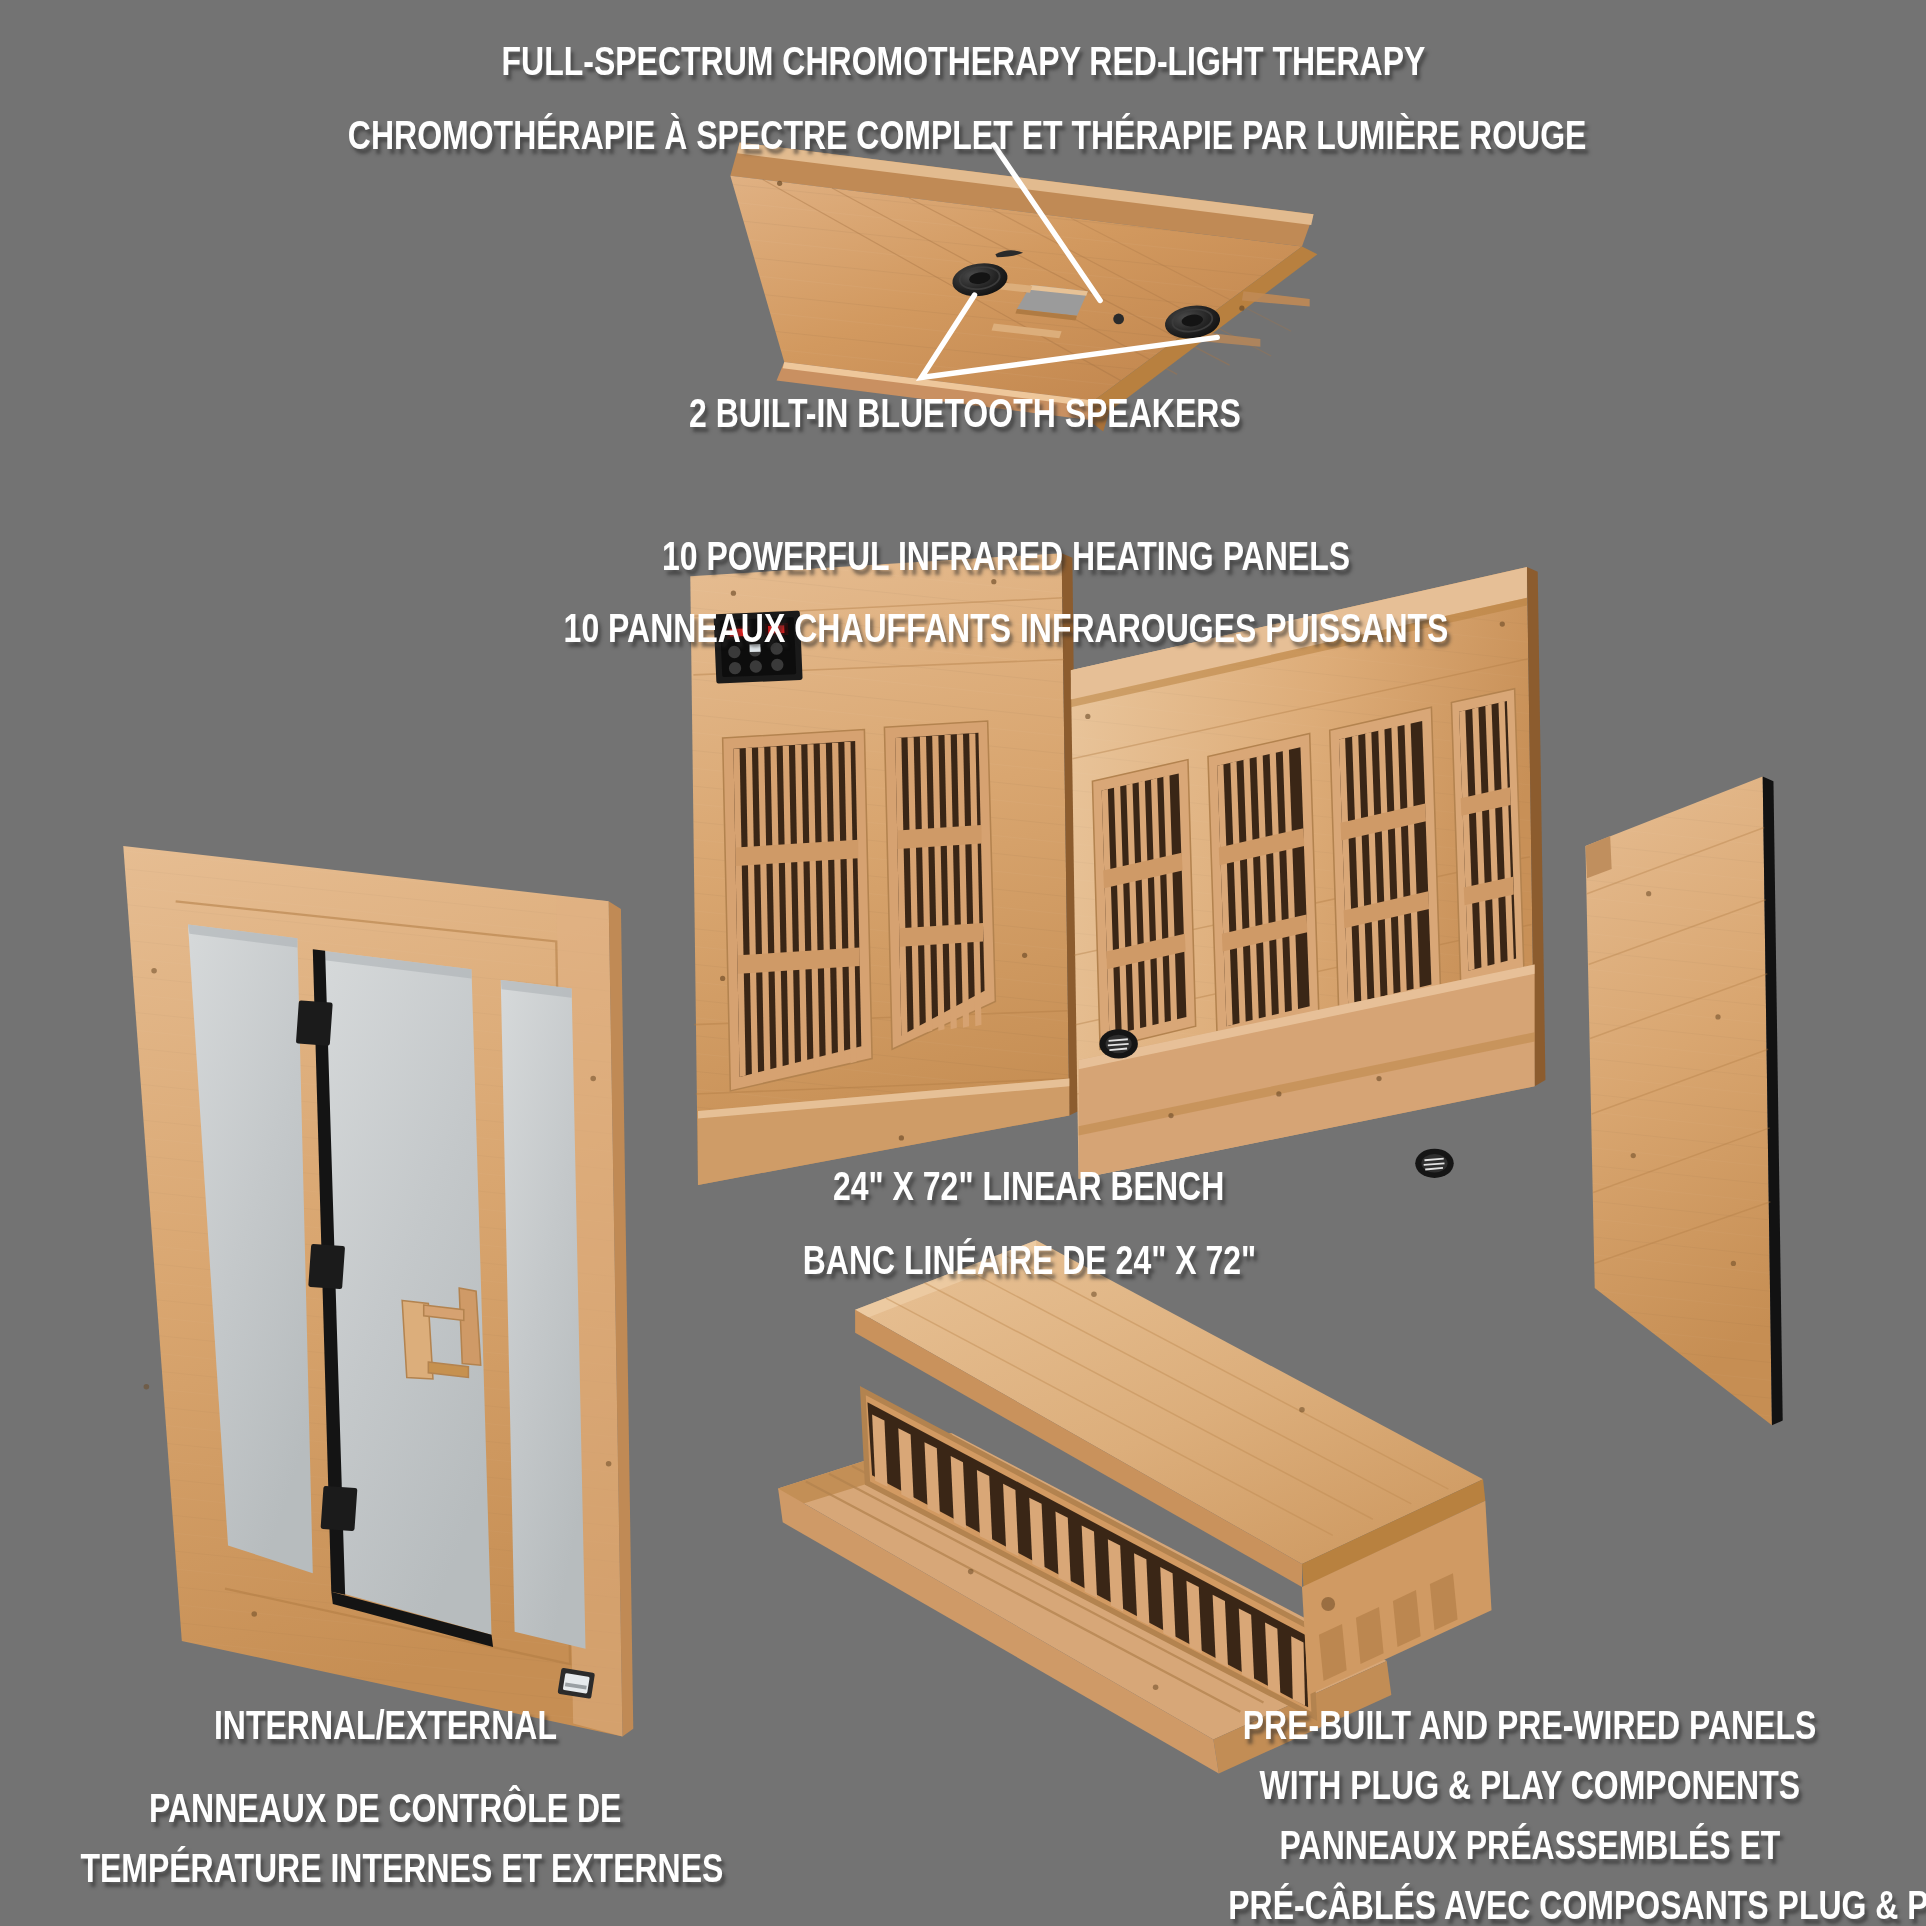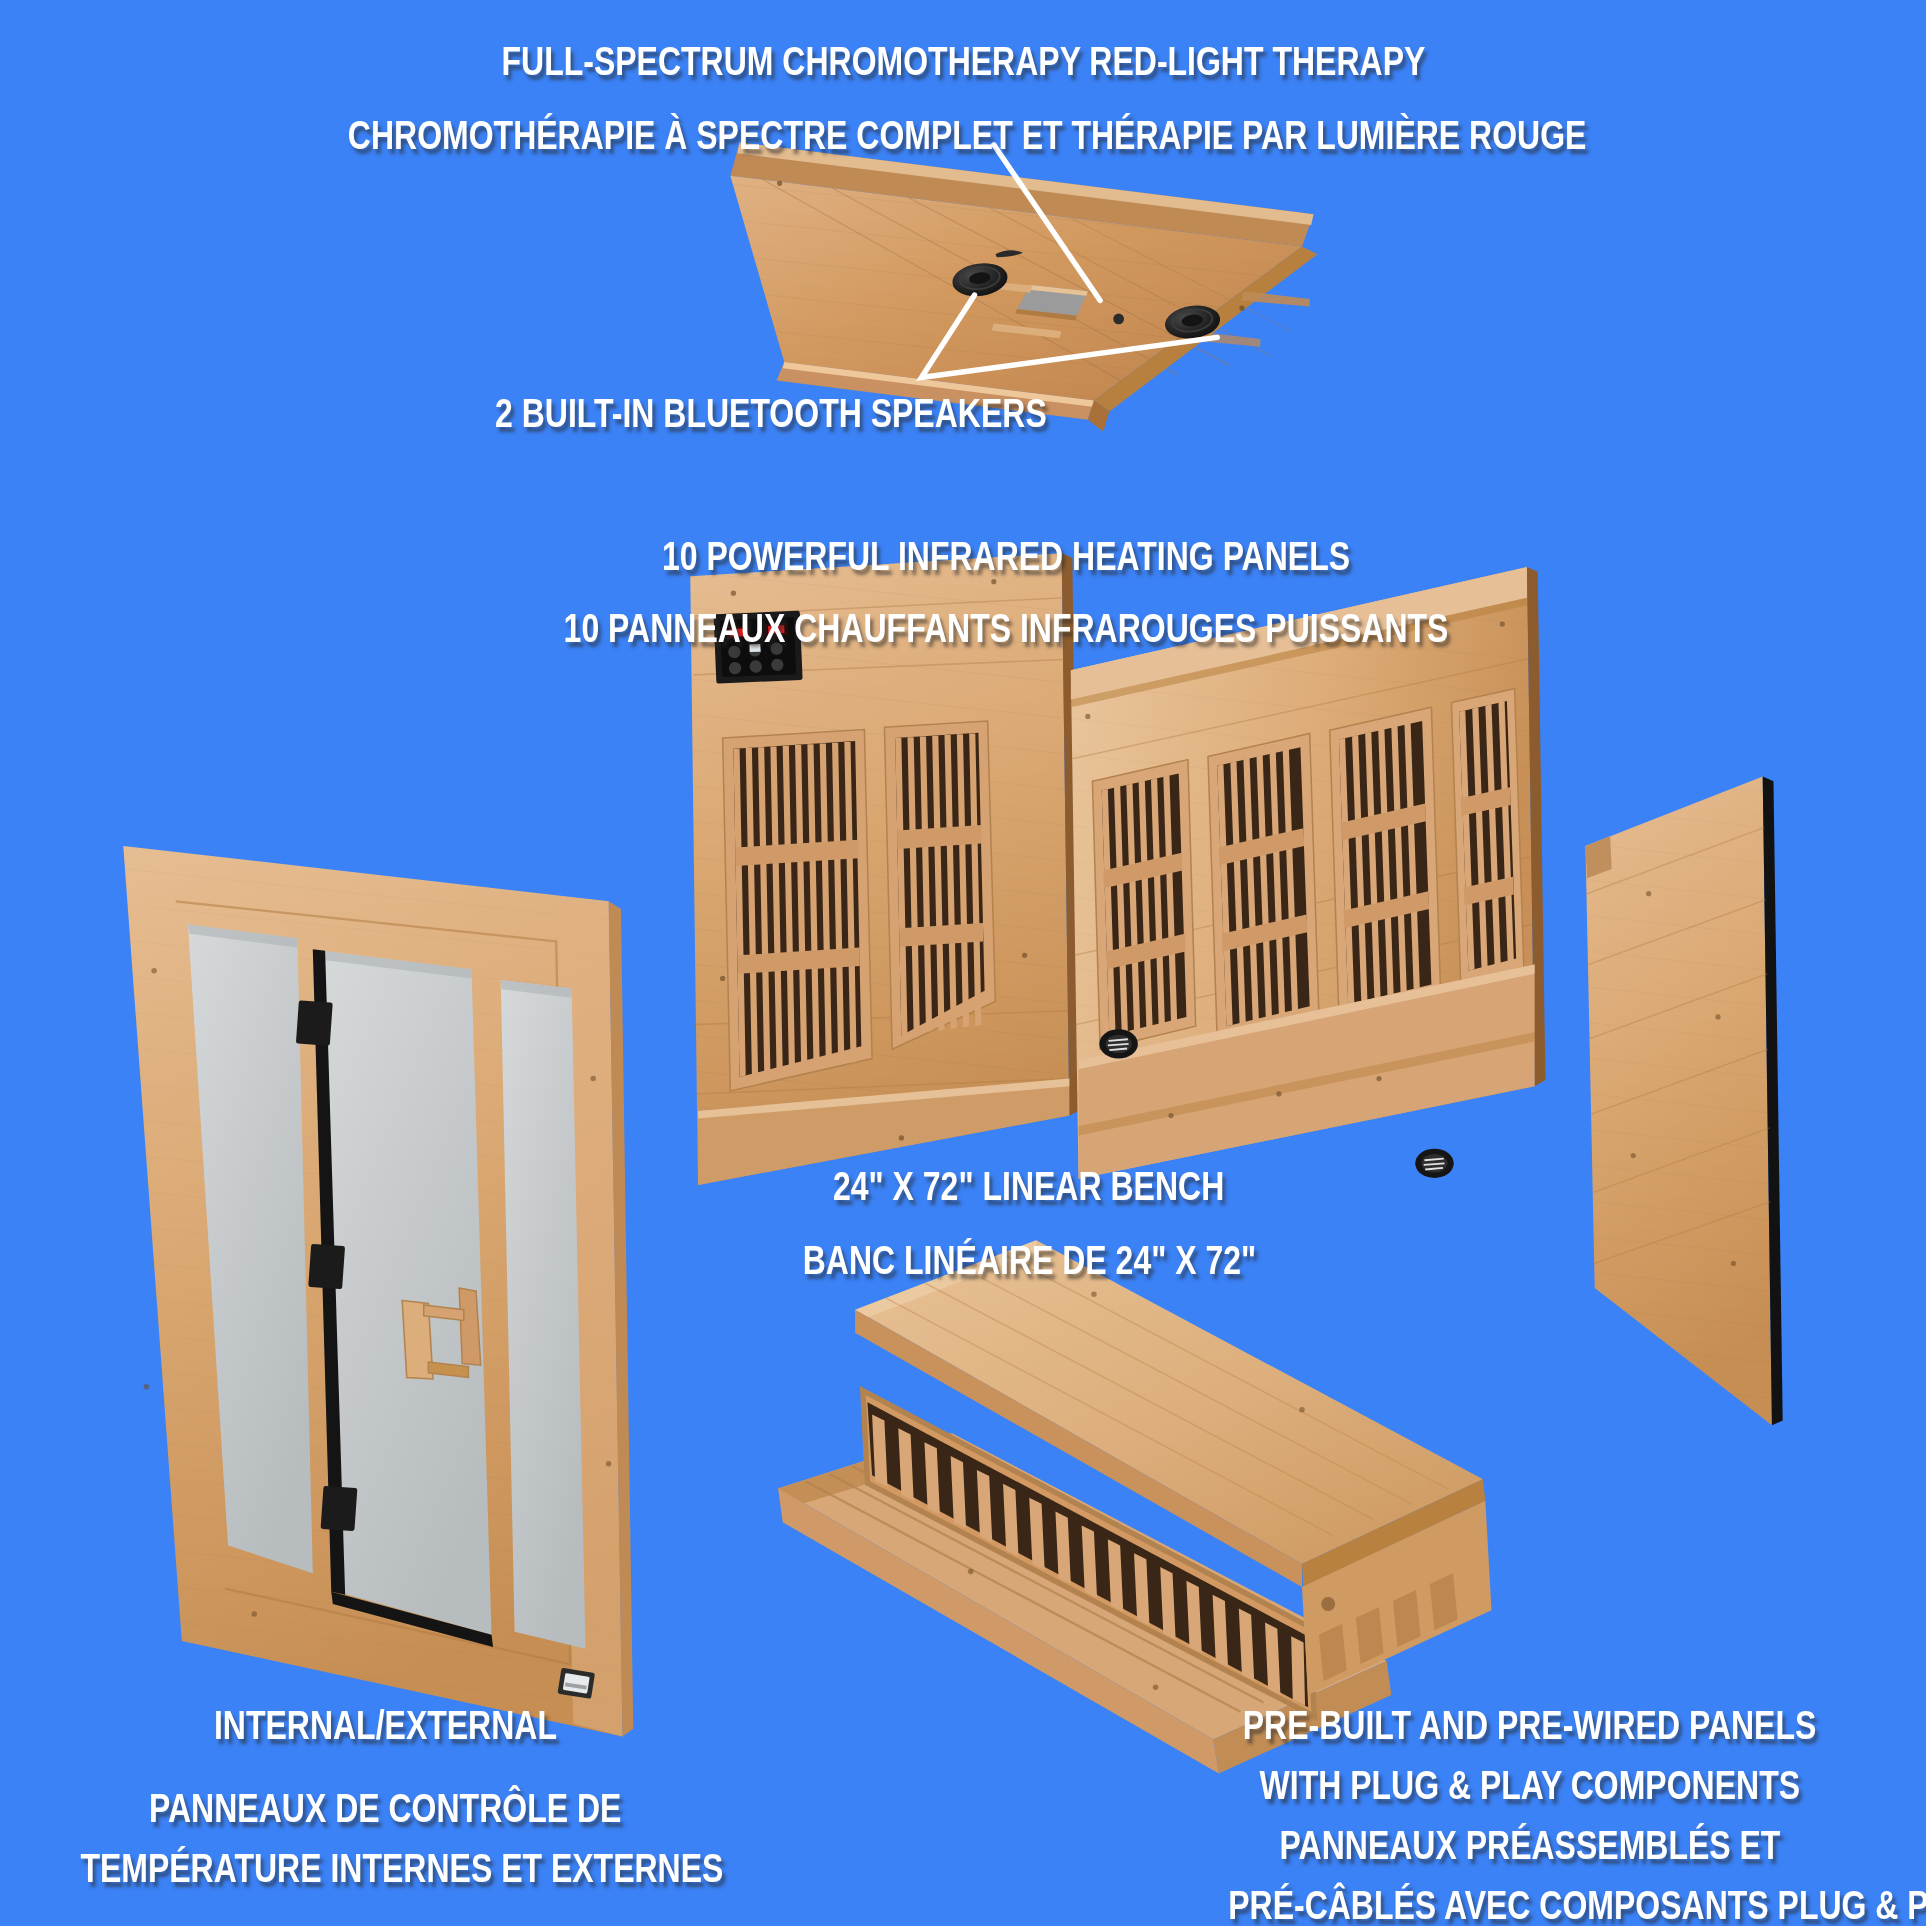--- a/index.html
+++ b/index.html
@@ -1,17 +1,17 @@
 <!DOCTYPE html>
 <html style="font-size:12.3px"><head>
 <meta charset="utf-8">
 <style>
   html,body{margin:0;padding:0;background:#9b9b9b;}
   body{width:1926px;height:1926px;overflow:hidden;font-family:"Liberation Sans",sans-serif;}
-  #stage{position:relative;width:1926px;height:1926px;background:#3b82f6;}
+  #stage{position:relative;width:1926px;height:1926px;background:#737373;}
 
   .block{position:absolute;text-align:center;}
   .block .line{
     color:#fff;font-weight:700;
     text-shadow: 3.9px 4.6px 3.9px rgba(40,40,40,.55);
     white-space:nowrap; line-height:1.50;
   }
   .block .line > i{font-style:normal;display:inline-block;transform:scaleX(.80);}
   .block .en{font-size:40px;}
   .block .fr{font-size:40px;}
@@ -446,21 +446,21 @@
           <circle cx="1500" cy="2190" r="3.6"></circle>
       </g>
     </g>
   </svg>
 
   <div class="block" style="left:0;top:31px;width:1926px;">
     <div class="line en"><i>FULL-SPECTRUM CHROMOTHERAPY RED-LIGHT THERAPY</i></div>
     <div class="line fr" style="margin-top:14px;margin-left:8px;"><i>CHROMOTHÉRAPIE À SPECTRE COMPLET ET THÉRAPIE PAR LUMIÈRE ROUGE</i></div>
   </div>
 
-  <div class="block" style="left:231px;top:383px;width:1079px;">
+  <div class="block" style="left:231px;top:383px;width:1079px;text-align:right;">
     <div class="line en"><i>2 BUILT-IN BLUETOOTH SPEAKERS</i></div>
   </div>
 
   <div class="block" style="left:293px;top:526px;width:1426px;">
     <div class="line en"><i>10 POWERFUL INFRARED HEATING PANELS</i></div>
     <div class="line fr" style="margin-top:12px;"><i>10 PANNEAUX CHAUFFANTS INFRAROUGES PUISSANTS</i></div>
   </div>
 
   <div class="block" style="left:509px;top:1156px;width:1040px;">
     <div class="line en"><i>24" X 72" LINEAR BENCH</i></div>

